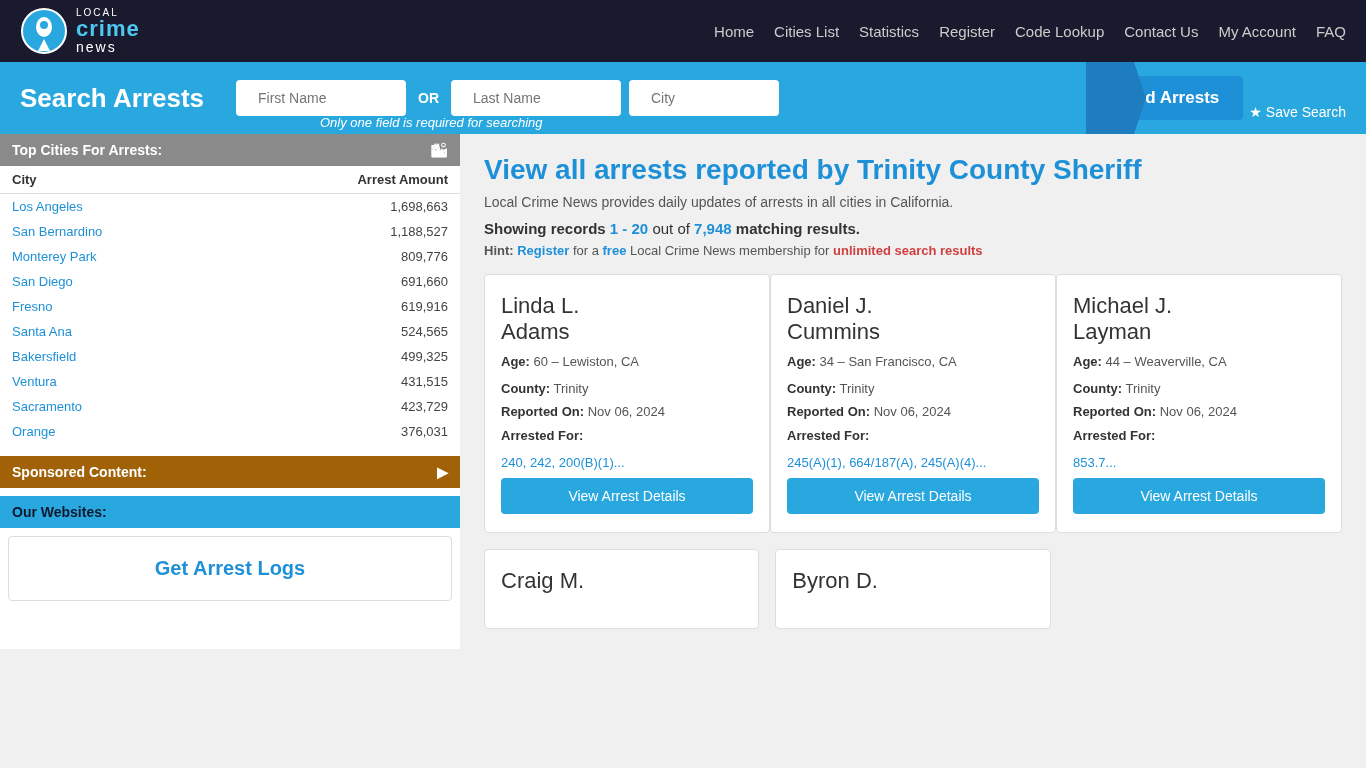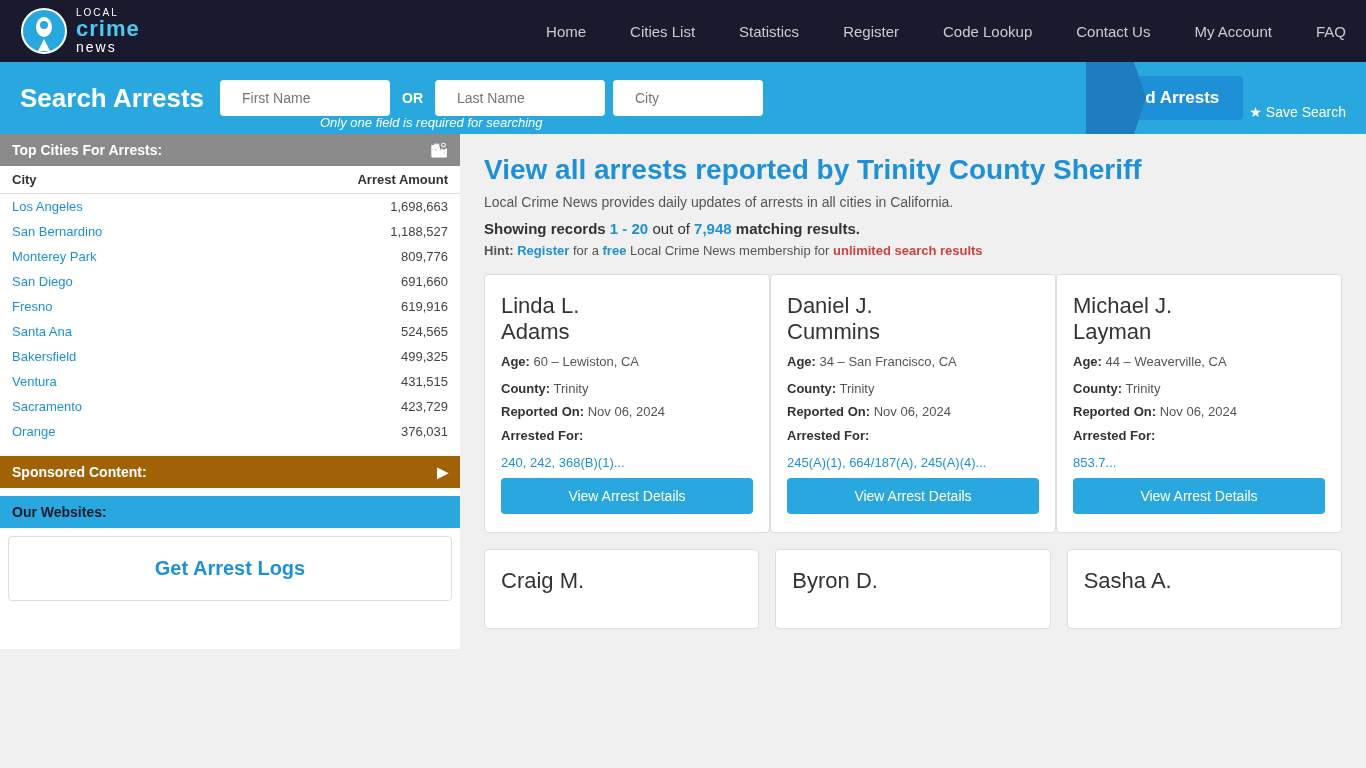--- a/index.html
+++ b/index.html
@@ -40,36 +40,36 @@
       color: #4dc8f0;
       letter-spacing: 1px;
     }
     .logo-news {
       font-size: 14px;
       color: #fff;
       letter-spacing: 2px;
     }
     .nav-links {
       display: flex;
-      gap: 44px;
+      gap: 20px;
       list-style: none;
     }
     .nav-links a {
       color: #ccc;
       text-decoration: none;
       font-size: 15px;
     }
 
     
     .search-bar {
       background: #29a8e0;
       padding: 14px 20px;
       display: flex;
       align-items: center;
-      gap: 0;
+      gap: 16px;
       position: relative;
     }
     .search-title {
       color: #fff;
       font-size: 26px;
       font-weight: bold;
       min-width: 200px;
     }
     .search-inputs {
       display: flex;
@@ -456,21 +456,21 @@
 
     <div class="cards-grid" id="cards-grid">
         <div class="arrest-card">
     <div class="arrest-name">Linda L.<br>Adams</div>
     <div class="arrest-age"><strong>Age:</strong> 60 – Lewiston, CA</div>
     <div class="arrest-details">
       <strong>County:</strong> Trinity<br>
       <strong>Reported On:</strong> Nov 06, 2024<br>
       <strong>Arrested For:</strong>
     </div>
-    <div class="arrest-charges">240, 242, 368(B)(1)...</div>
+    <div class="arrest-charges">240, 242, 200(B)(1)...</div>
     <button class="view-details-btn">View Arrest Details</button>
   </div>
         <div class="arrest-card">
     <div class="arrest-name">Daniel J.<br>Cummins</div>
     <div class="arrest-age"><strong>Age:</strong> 34 – San Francisco, CA</div>
     <div class="arrest-details">
       <strong>County:</strong> Trinity<br>
       <strong>Reported On:</strong> Nov 06, 2024<br>
       <strong>Arrested For:</strong>
     </div>
@@ -490,18 +490,15 @@
   </div>
       </div>
 
     <div class="cards-grid-partial" id="partial-cards-grid">
         <div class="arrest-card-partial">
           <div class="arrest-name" style="font-size:22px;color:#333;">Craig M.</div>
         </div>
         <div class="arrest-card-partial">
           <div class="arrest-name" style="font-size:22px;color:#333;">Byron D.</div>
         </div>
-        <div class="arrest-card-partial">
-          <div class="arrest-name" style="font-size:22px;color:#333;">Sasha A.</div>
-        </div>
       </div>
   </div>
 </div>
 
 </body></html>

